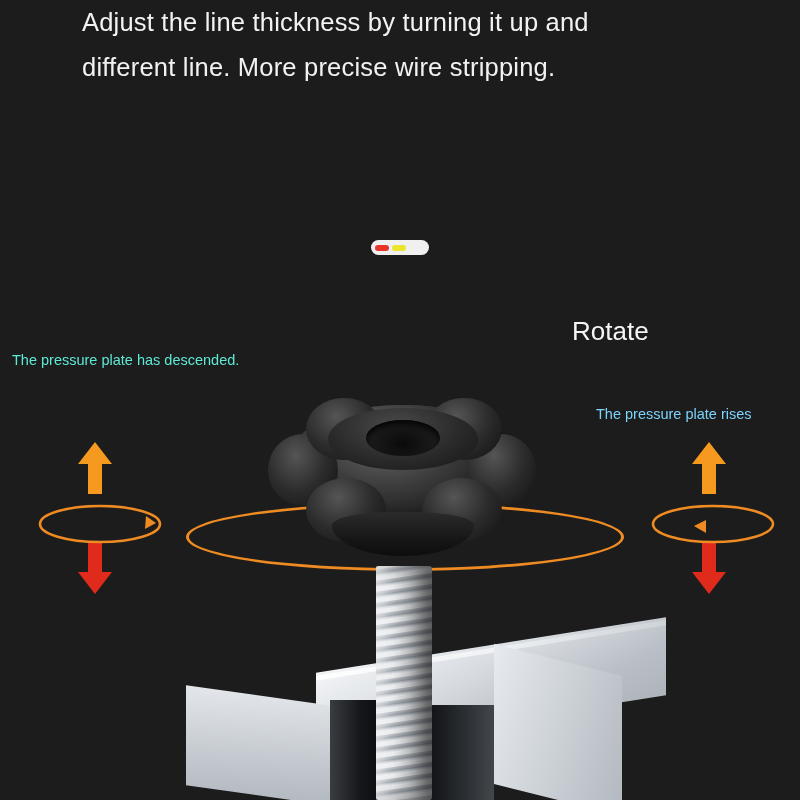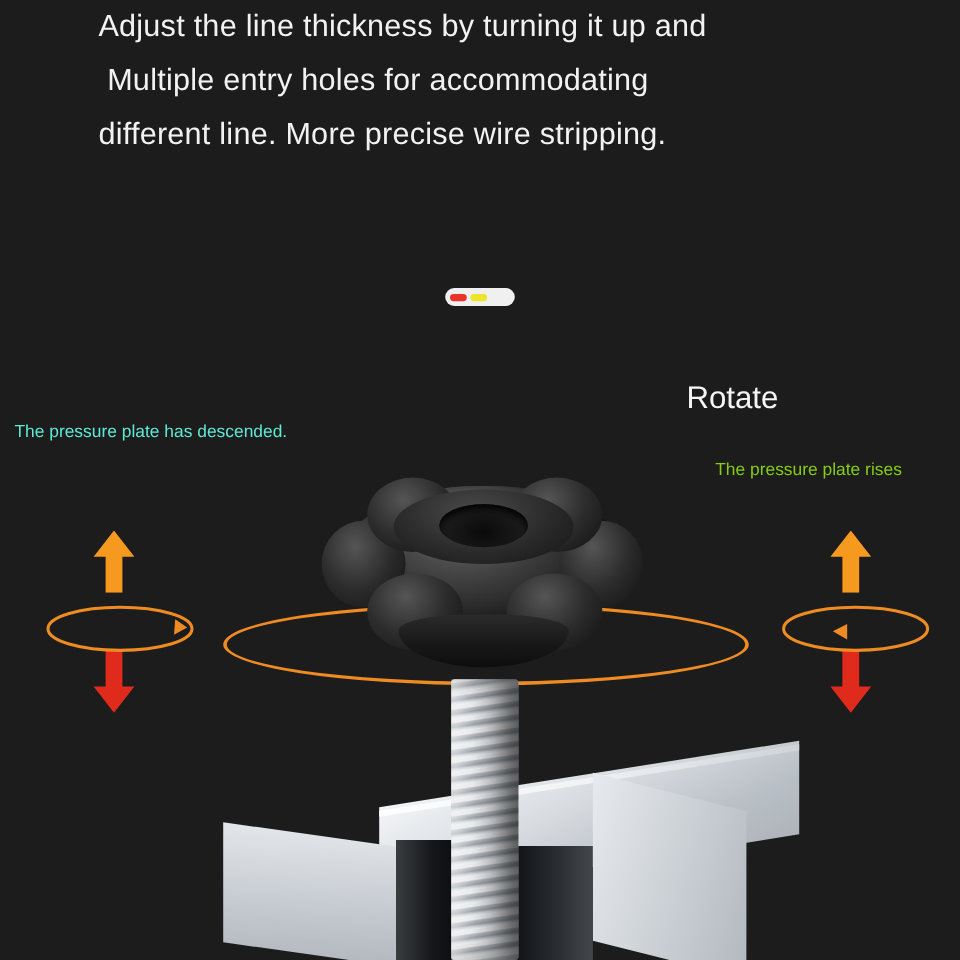--- a/index.html
+++ b/index.html
@@ -79,22 +79,22 @@
     position: absolute;
     left: 12px;
     top: 352px;
     color: #5eead4;
     font-size: 14.5px;
     white-space: nowrap;
   }
   .sub-right {
     position: absolute;
     left: 596px;
-    top: 384px;
-    color: #84cc16;
+    top: 406px;
+    color: #7dd3fc;
     font-size: 14.5px;
     white-space: nowrap;
   }
 
   
   .arrow {
     position: absolute;
     width: 34px;
     height: 52px;
   }
@@ -256,21 +256,20 @@
     opacity: .95;
   }
 </style>
 </head>
 <body>
 
 <div id="page">
 
   <div class="desc">
     <div>Adjust the line thickness by turning it up and</div>
-    <div> Multiple entry holes for accommodating</div>
     <div>different line. More precise wire stripping.</div>
   </div>
 
   <div class="divider-pill">
     <i class="pill-red"></i>
     <i class="pill-yellow"></i>
   </div>
 
   <div class="sub-left">The pressure plate has descended.</div>
 

